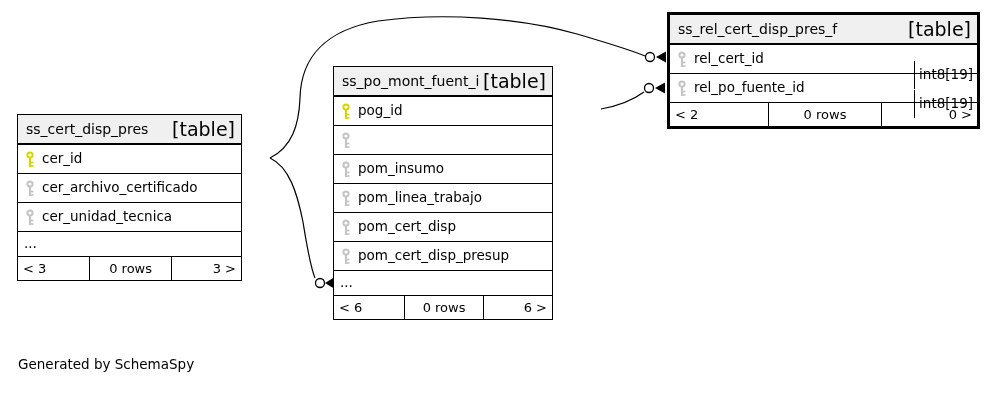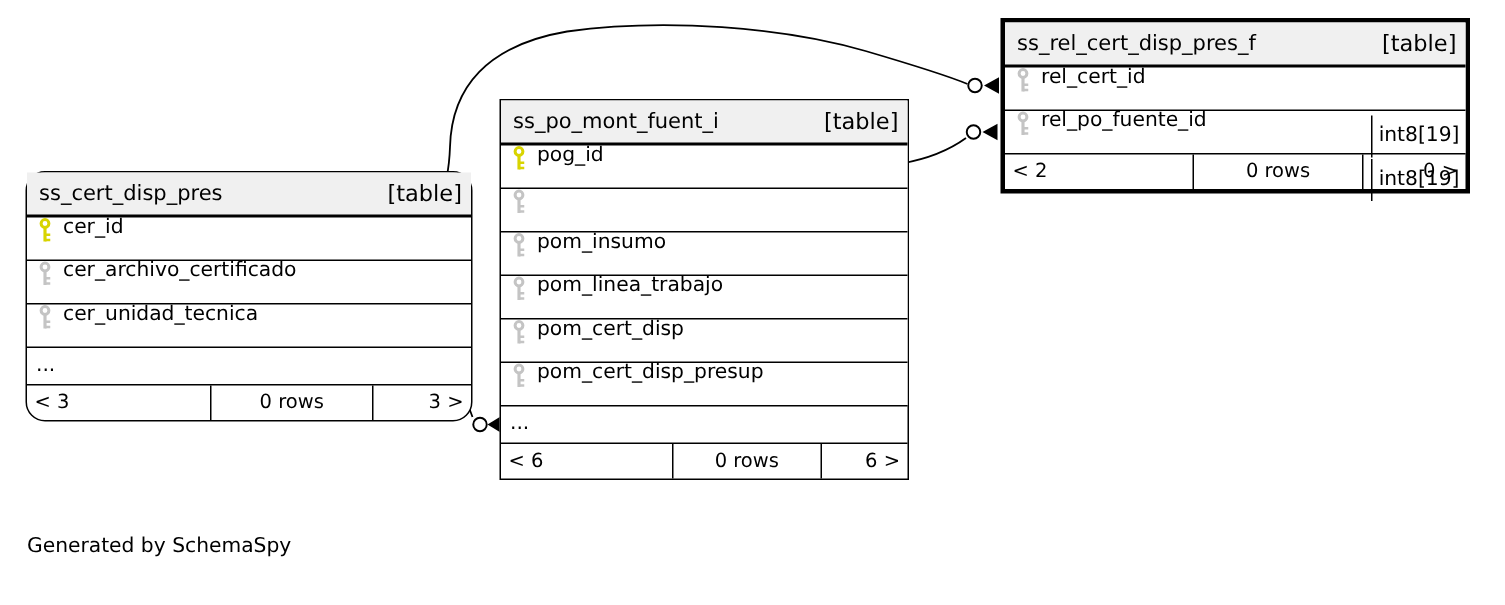--- a/index.html
+++ b/index.html
@@ -13,43 +13,43 @@
     position:absolute;background:#fff;border:1px solid #000;
     font-size:13.5px;line-height:1;
   }
   .dbtable.focus{border-width:3px;}
   .thead{
     display:flex;align-items:center;justify-content:space-between;
     height:29px;background:var(--header-bg,#f0f0f0);border-bottom:1px solid #000;
     padding:0 6px 0 8px;
   }
   .tname{font-weight:normal;font-size:14px;}
-  .tbadge{font-size:15px;}
+  .tbadge{font-size:19px;}
   .trow{
-    display:flex;height:29px;border-top:1px solid #000;
+    display:flex;align-items:center;height:29px;border-top:1px solid #000;
     background:#fff;
   }
   .trow:first-of-type{border-top:none;}
   .colname{flex:1 1 auto;white-space:nowrap;overflow:hidden;}
   .coltype{
     flex:0 0 auto;border-left:1px solid #000;height:100%;
     display:flex;align-items:center;justify-content:flex-end;
     padding:0 4px;min-width:62px;white-space:nowrap;margin-top:32px;
   }
   .keyicon{flex:0 0 auto;margin:0 7px 0 7px;display:inline-flex;}
   .keyicon.pk{color:var(--pk-key,#d8d400);}
   .keyicon.fk{color:var(--fk-key,#c4c4c4);}
   .tdots{
     display:flex;align-items:center;height:25px;border-top:1px solid #000;
     padding-left:6px;font-size:13.5px;
   }
   .tfoot{display:flex;align-items:stretch;height:24px;border-top:1px solid #000;font-size:13px;}
   .tfoot .fcell{display:flex;align-items:center;padding:0 5px;}
   .tfoot .fprev{flex:0 0 32%;justify-content:flex-start;}
-  .tfoot .frows{flex:0 0 37%;justify-content:center;border-left:1px solid #000;border-right:1px solid #000;margin-left:27px;}
+  .tfoot .frows{flex:0 0 37%;justify-content:center;border-left:1px solid #000;border-right:1px solid #000;}
   .tfoot .fnext{flex:1 1 auto;justify-content:flex-end;}
   .credit{position:absolute;left:18px;top:356px;font-size:13.5px;}
   .edgeline{fill:none;stroke:#000;stroke-width:1.2;}
   .edgedot{fill:#fff;stroke:#000;stroke-width:1.3;}
   .edgetri{fill:#000;stroke:none;}
 </style>
 </head>
 <body>
 
 <div class="canvas">
@@ -68,21 +68,21 @@
       <path class="edgetri" d="M 325 283 L 334 277.5 L 334 288.5 Z"></path>
     </g>
 
     <g>
       <path class="edgeline" d="M 601 109 C 618 106, 633 100, 644 92"></path>
       <circle class="edgedot" cx="649" cy="88" r="4.5"></circle>
       <path class="edgetri" d="M 655 88 L 665 82.5 L 665 93.5 Z"></path>
     </g>
   </svg>
 
-  <div class="dbtable" style="left:17px;top:114px;width:298px;border-radius:13px;">
+  <div class="dbtable" style="left:17px;top:114px;width:225px;">
     <div class="thead">
       <span class="tname">ss_cert_disp_pres</span>
       <span class="tbadge">[table]</span>
     </div>
     <div class="trow">
       <span class="keyicon pk">
           <svg width="10" height="17" viewBox="0 0 10 17">
             <circle cx="5" cy="4" r="2.6" fill="none" stroke="currentColor" stroke-width="2"></circle>
             <line x1="5" y1="6.8" x2="5" y2="16" stroke="currentColor" stroke-width="2.1"></line>
             <line x1="5" y1="11.5" x2="8.5" y2="11.5" stroke="currentColor" stroke-width="1.7"></line>
@@ -114,21 +114,21 @@
       <span class="colname">cer_unidad_tecnica</span>
     </div>
     <div class="tdots">...</div>
     <div class="tfoot">
       <span class="fcell fprev">&lt; 3</span>
       <span class="fcell frows">0 rows</span>
       <span class="fcell fnext">3 &gt;</span>
     </div>
   </div>
 
-  <div class="dbtable" style="left:333px;top:66px;width:273px;">
+  <div class="dbtable" style="left:333px;top:66px;width:220px;">
     <div class="thead">
       <span class="tname">ss_po_mont_fuent_i</span>
       <span class="tbadge">[table]</span>
     </div>
     <div class="trow">
       <span class="keyicon pk">
           <svg width="10" height="17" viewBox="0 0 10 17">
             <circle cx="5" cy="4" r="2.6" fill="none" stroke="currentColor" stroke-width="2"></circle>
             <line x1="5" y1="6.8" x2="5" y2="16" stroke="currentColor" stroke-width="2.1"></line>
             <line x1="5" y1="11.5" x2="8.5" y2="11.5" stroke="currentColor" stroke-width="1.7"></line>

